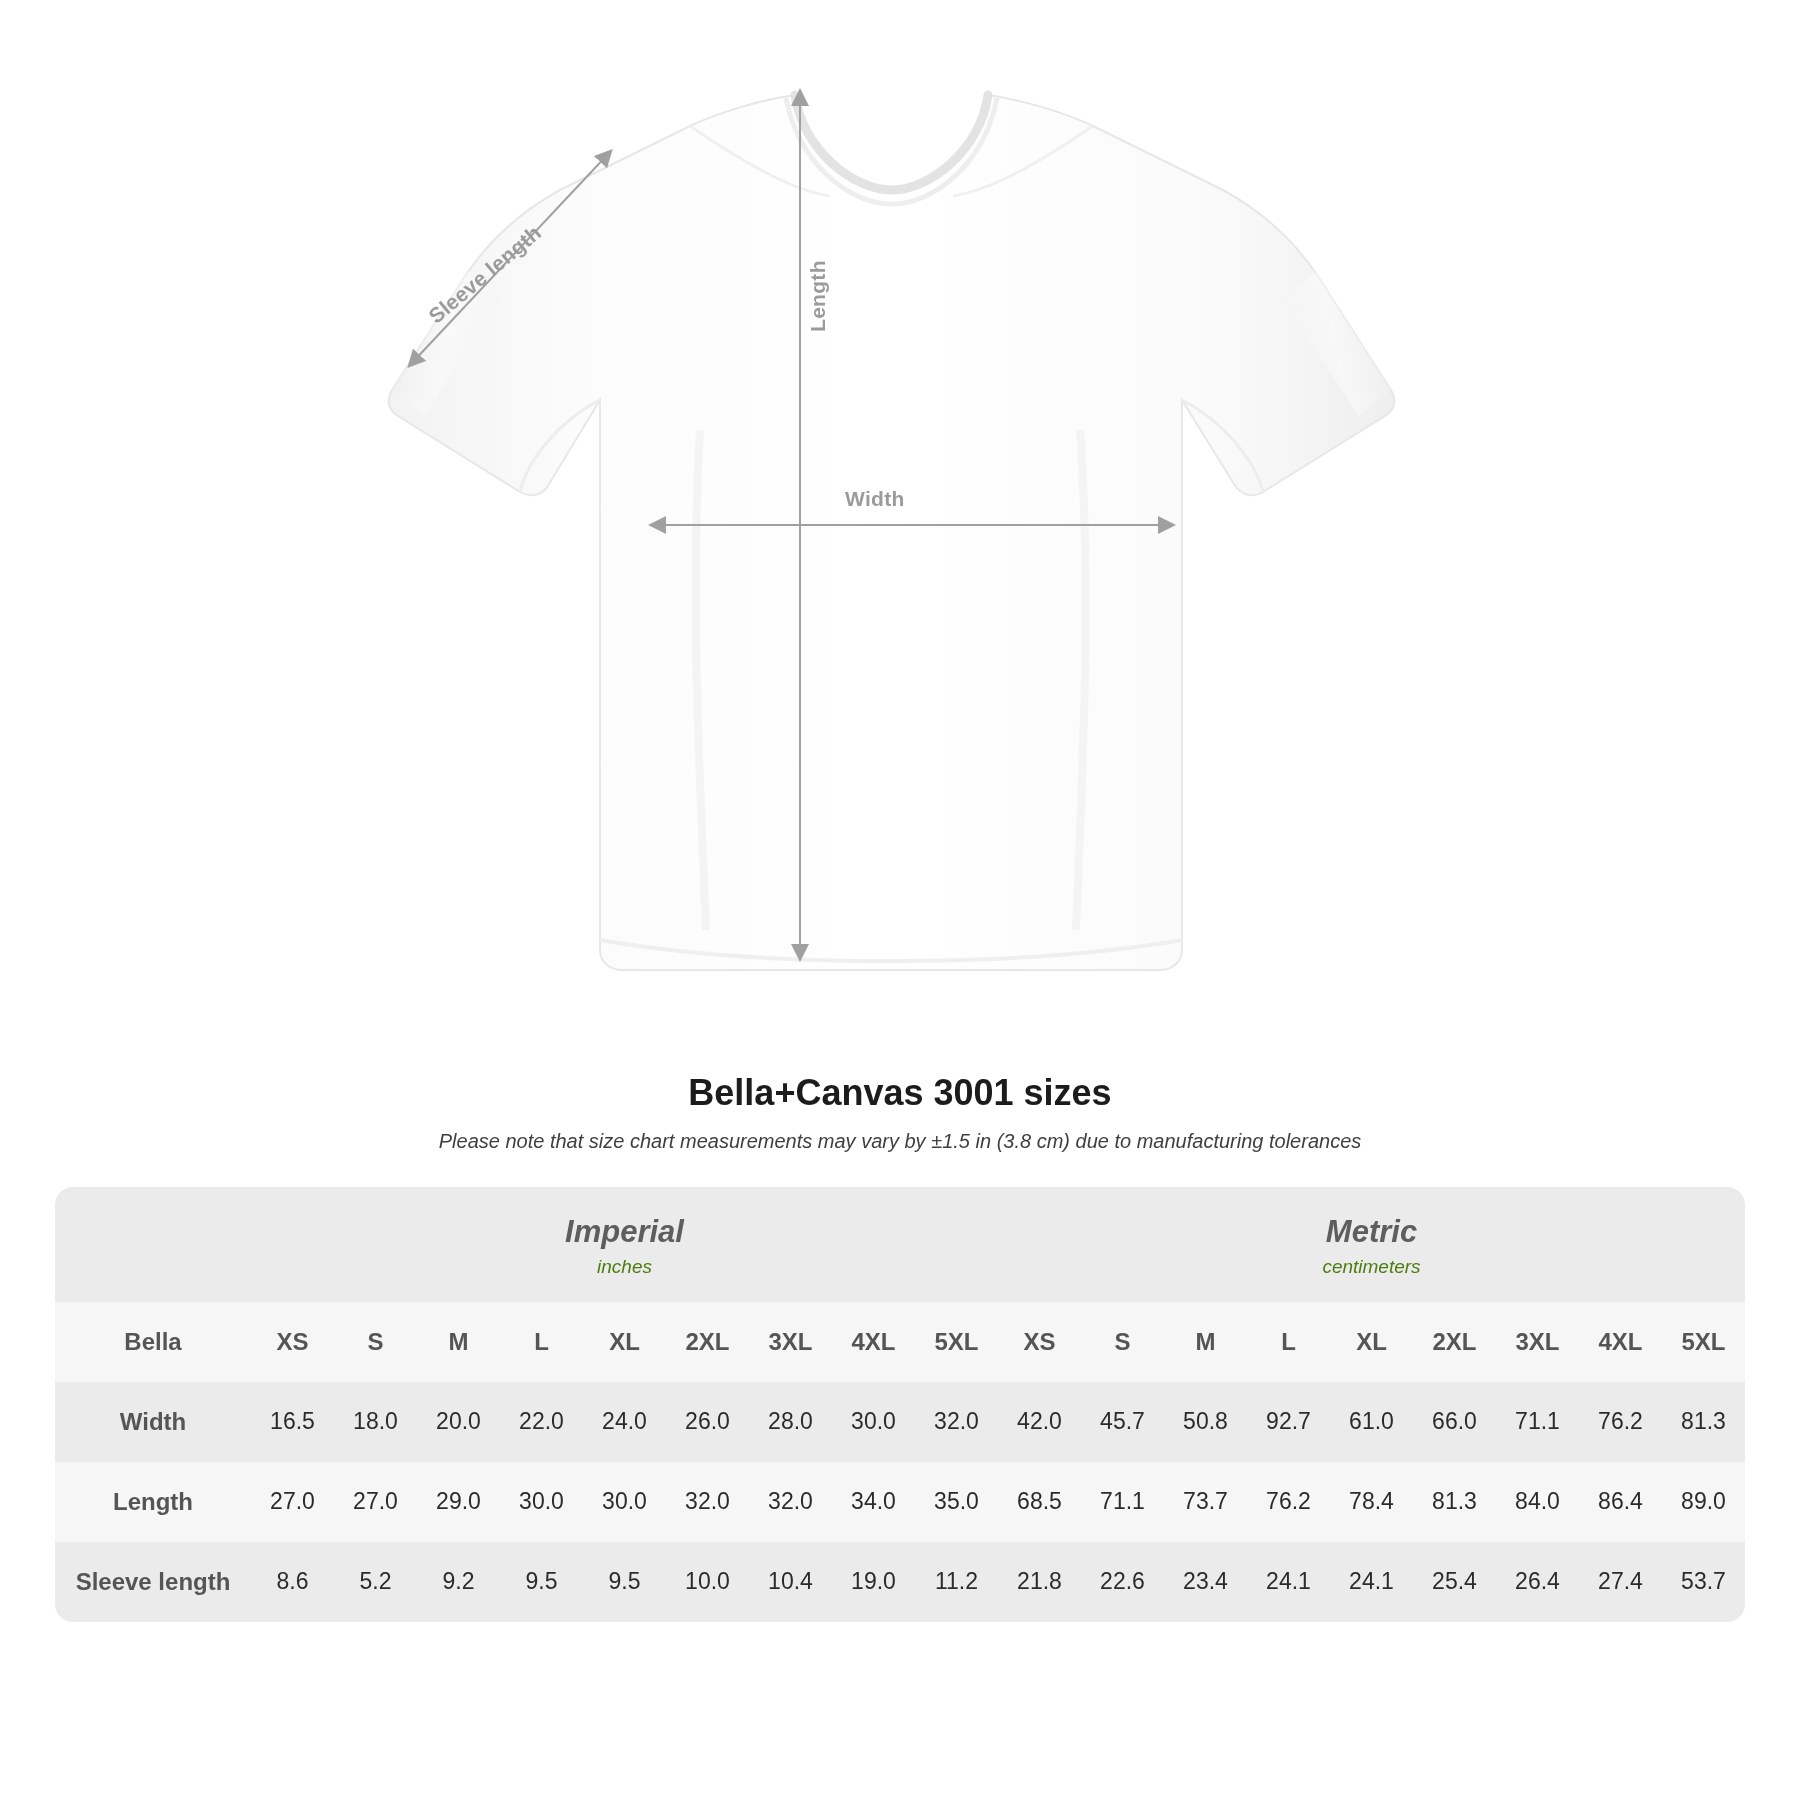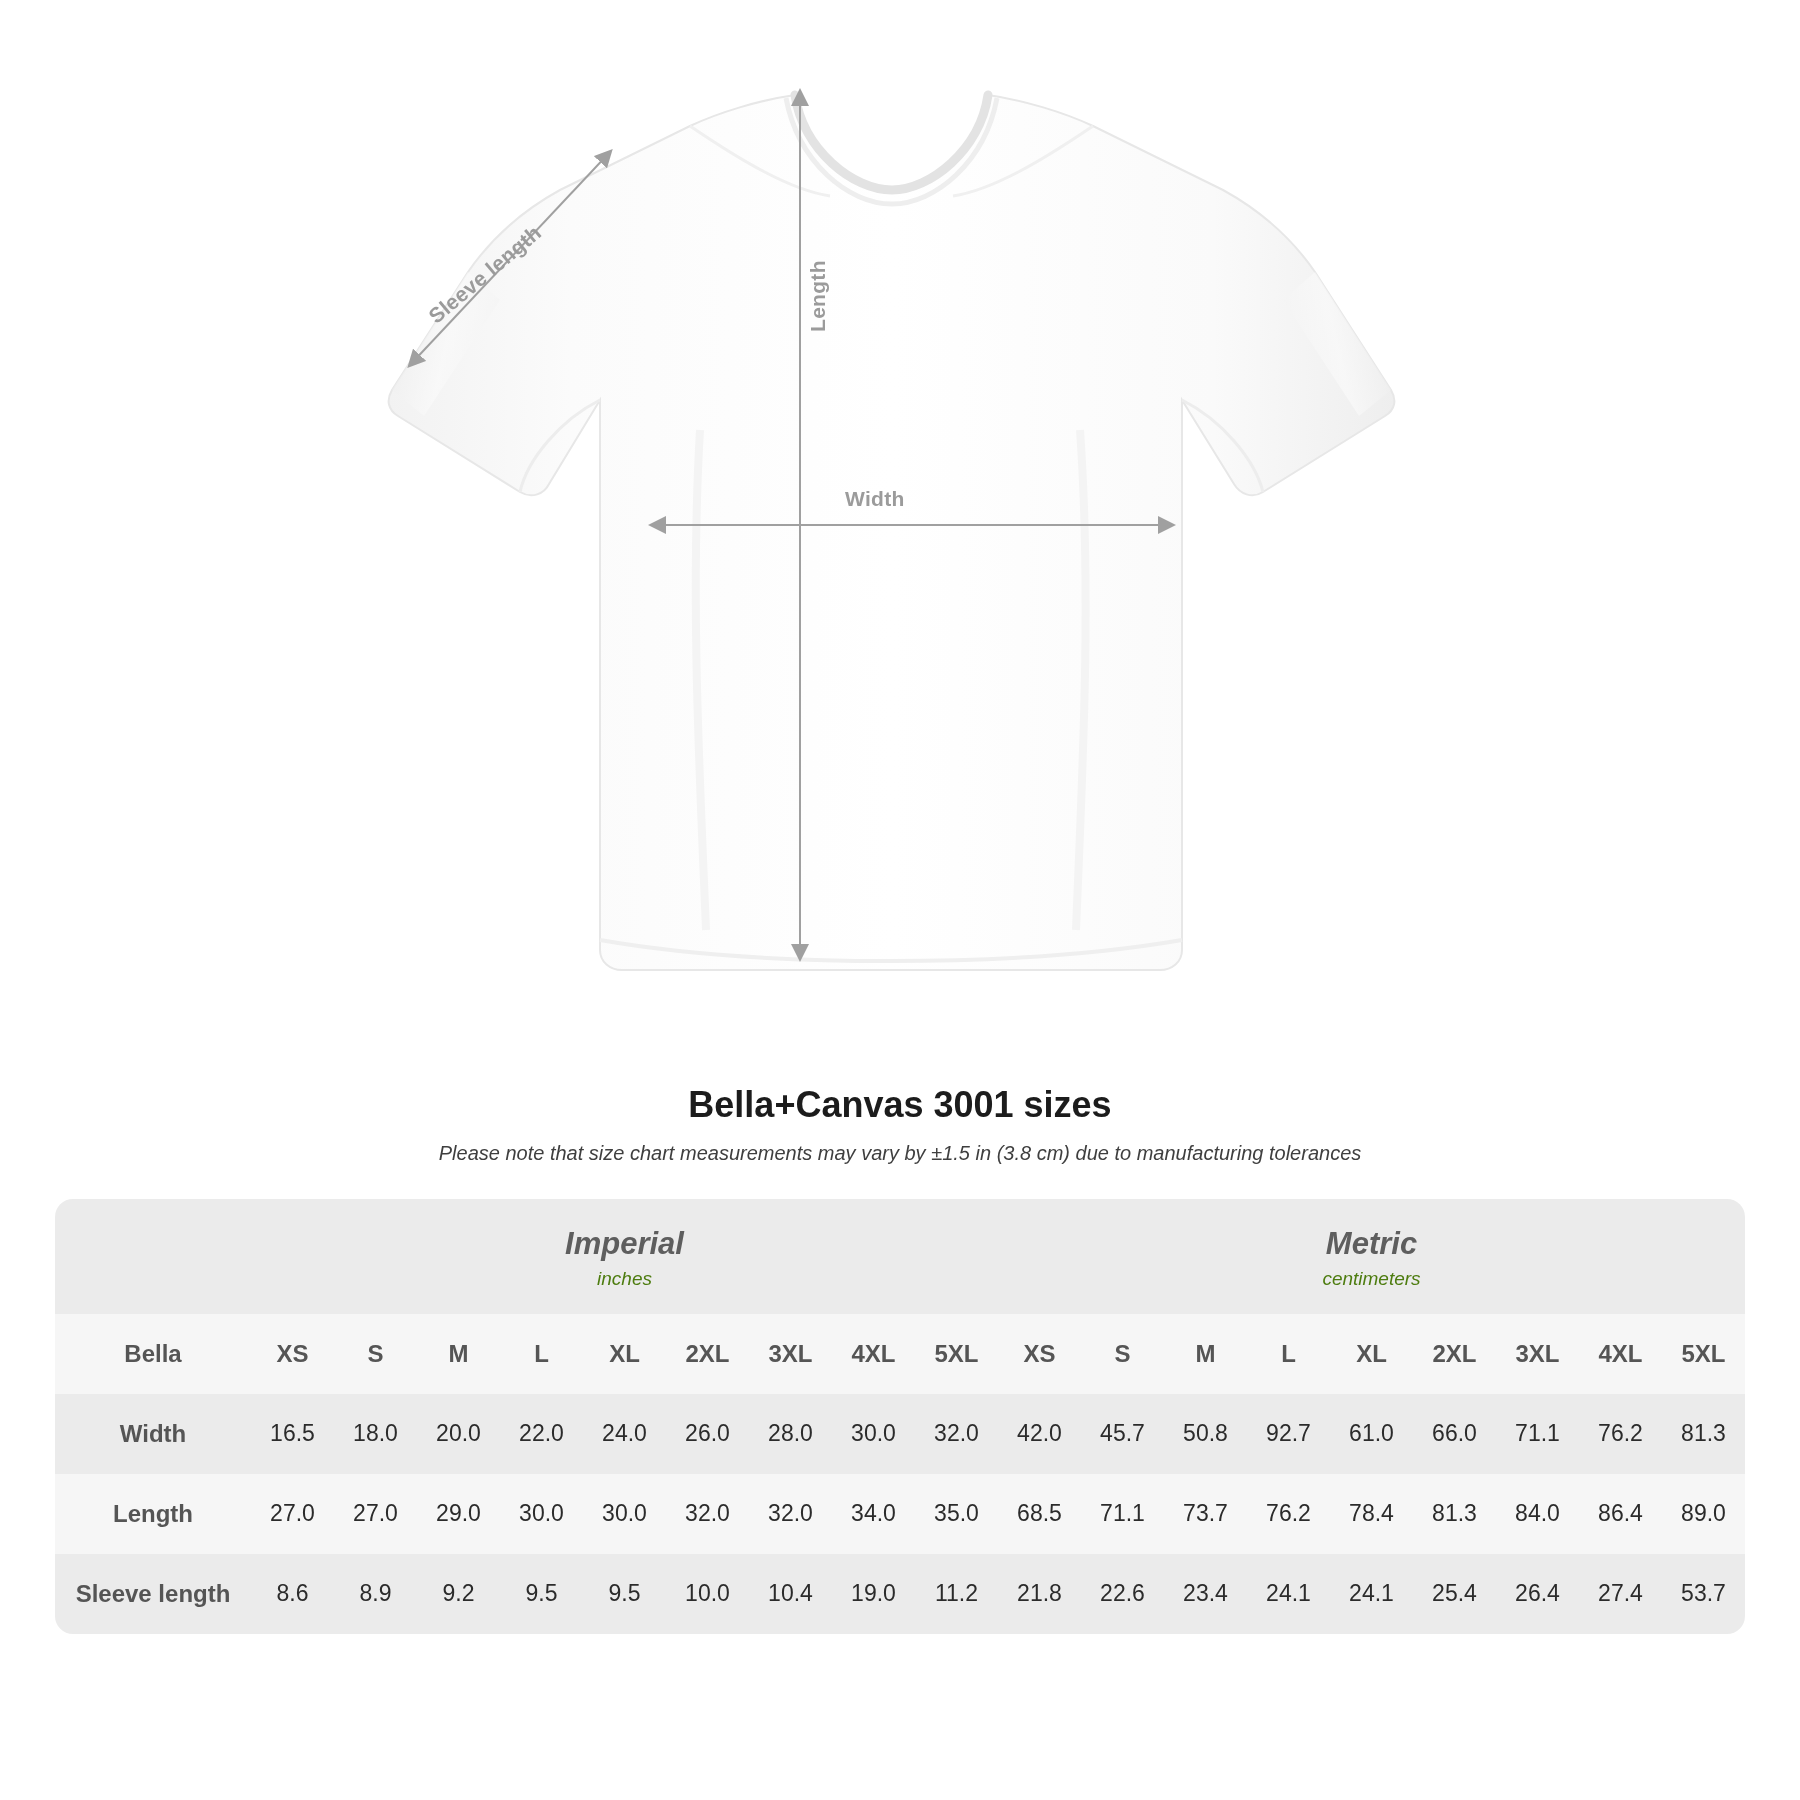--- a/index.html
+++ b/index.html
@@ -41,21 +41,21 @@
   }
   #label-sleeve {
     left: 424px; top: 310px;
     transform: rotate(-40deg);
     transform-origin: left top;
   }
 
   
   .heading-wrap {
     text-align: center;
-    margin-top: 24px;
+    margin-top: 12px;
   }
   .chart-title {
     font-size: 36px;
     font-weight: bold;
     color: #1c1c1c;
     margin: 0 0 16px 0;
   }
   .chart-note {
     font-size: 20px;
     font-style: italic;
@@ -308,21 +308,21 @@
             <td>76.2</td>
             <td>78.4</td>
             <td>81.3</td>
             <td>84.0</td>
             <td>86.4</td>
             <td>89.0</td>
           </tr>
           <tr class="data-row alt">
             <td class="rowlabel">Sleeve length</td>
             <td>8.6</td>
-            <td>8.9</td>
+            <td>5.2</td>
             <td>9.2</td>
             <td>9.5</td>
             <td>9.5</td>
             <td>10.0</td>
             <td>10.4</td>
             <td>19.0</td>
             <td>11.2</td>
             <td>21.8</td>
             <td>22.6</td>
             <td>23.4</td>

